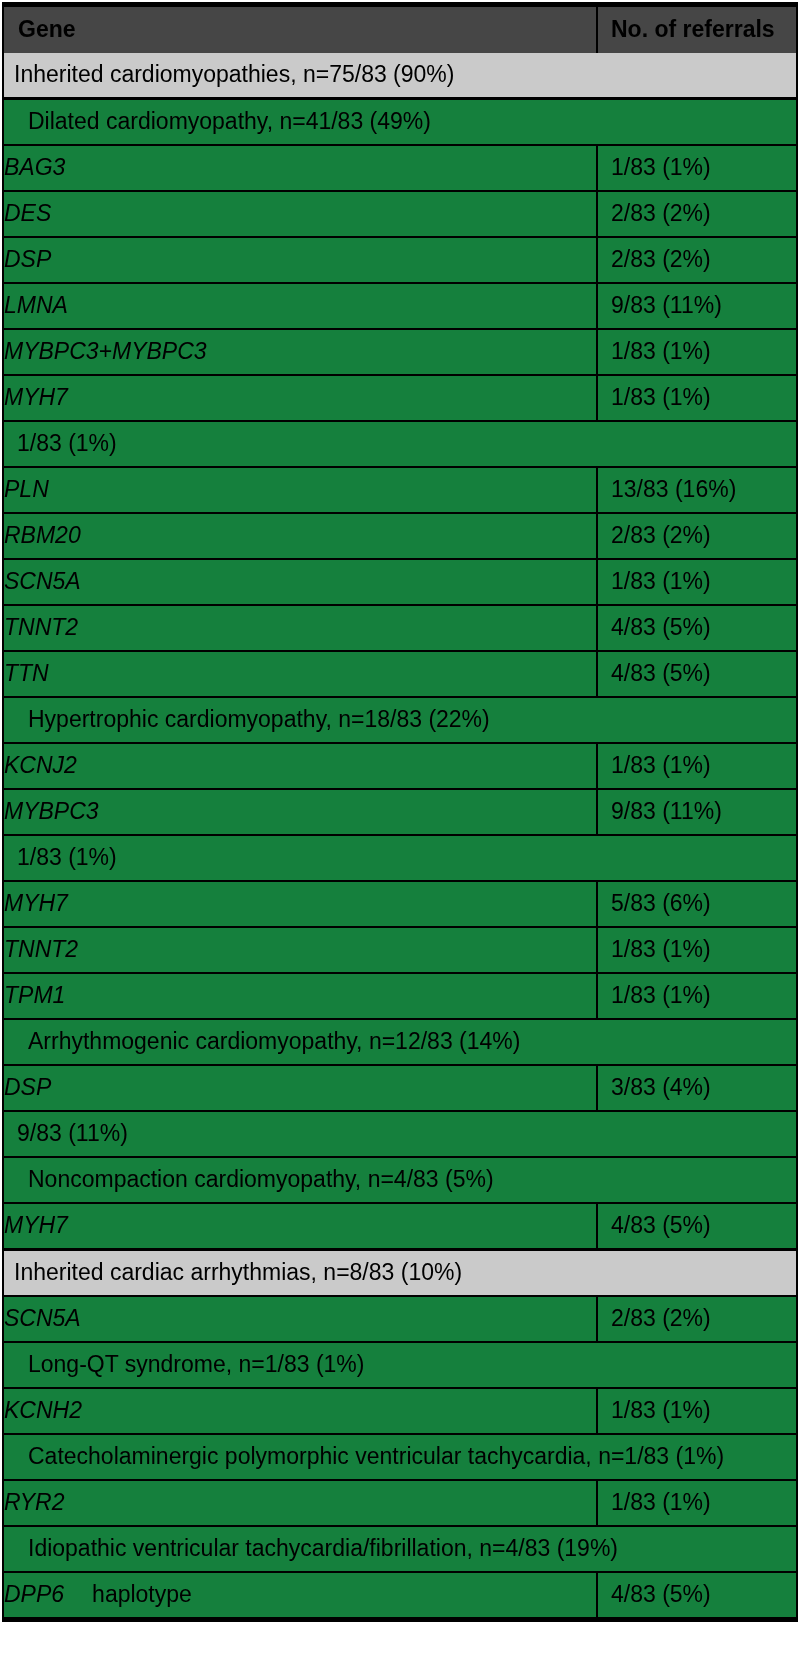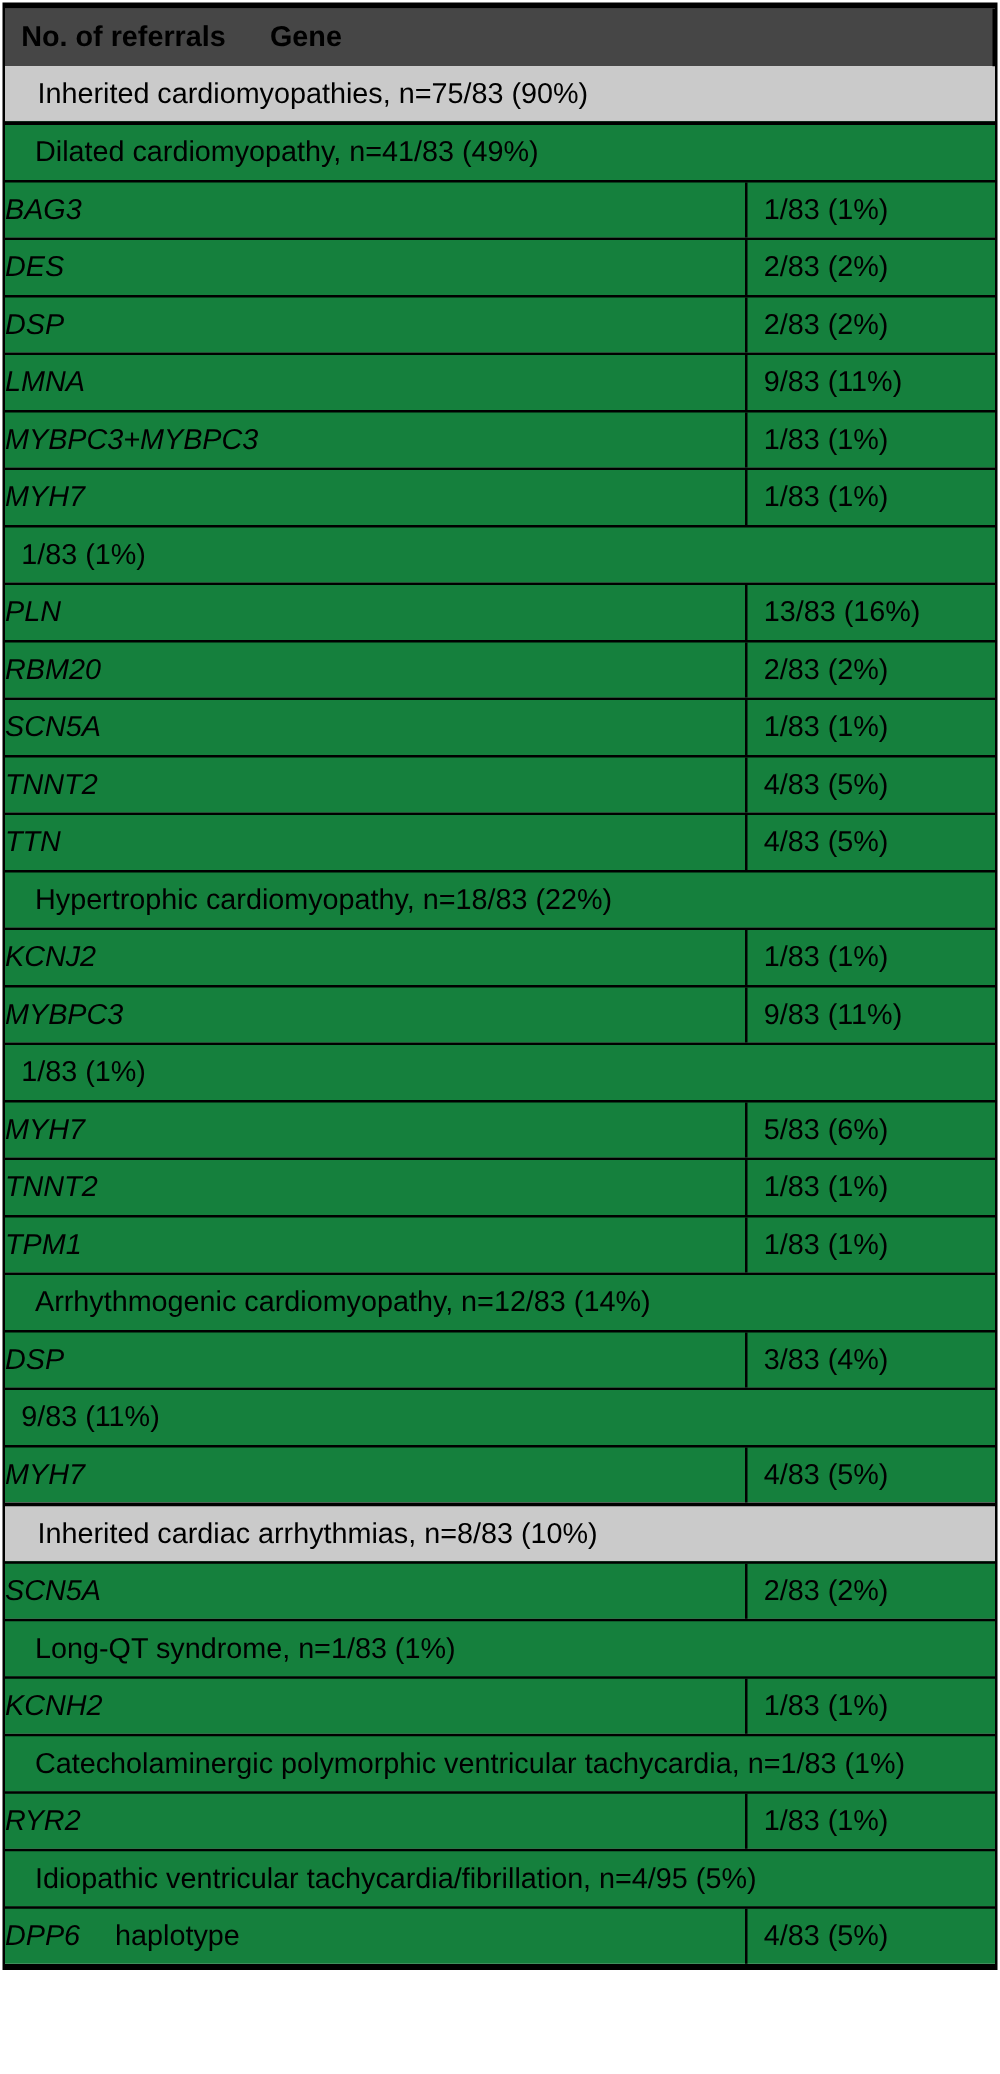--- a/index.html
+++ b/index.html
@@ -33,21 +33,20 @@
   }
   .row:first-child { border-top: none; }
   .row.thick-top { border-top-width: 3px; }
   .row.header {
     background: var(--header-bg, #464646);
     font-weight: bold;
     min-height: 46px;
   }
   .row.section {
     background: var(--section-bg, #cacaca);
-    padding-left: 16px;
   }
   .cell {
     display: flex;
     align-items: center;
     box-sizing: border-box;
   }
   .cell-gene {
     flex: 0 0 594px;
     border-right: 2px solid var(--border-color, #000);
   }
@@ -63,25 +62,25 @@
   .row.subsection .cell-full { padding-left: 24px; }
   .gene-name { font-style: italic; }
   .gene-suffix { font-style: normal; margin-left: 28px; }
 </style>
 </head>
 <body>
 
 <div class="page">
   <div class="gene-table">
     <div class="row header">
+      <div class="cell cell-gene">
+        <span>Gene</span>
+      </div>
       <div class="cell cell-value">
         <span>No. of referrals</span>
-      </div>
-      <div class="cell cell-gene">
-        <span>Gene</span>
       </div>
     </div>
     <div>
         <div class="row section thick-top">
           <div class="cell cell-full">
             <span>Inherited cardiomyopathies, n=75/83 (90%)</span>
           </div>
         </div>
         <div class="row subsection thick-top">
           <div class="cell cell-full">
@@ -242,20 +241,25 @@
           </div>
           <div class="cell cell-value">
             <span>3/83 (4%)</span>
           </div>
         </div>
         <div class="row gene">
           <div class="cell cell-value">
             <span>9/83 (11%)</span>
           </div>
         </div>
+        <div class="row subsection">
+          <div class="cell cell-full">
+            <span>Noncompaction cardiomyopathy, n=4/83 (5%)</span>
+          </div>
+        </div>
         <div class="row gene">
           <div class="cell cell-gene">
             <span class="gene-name">MYH7</span>
           </div>
           <div class="cell cell-value">
             <span>4/83 (5%)</span>
           </div>
         </div>
         <div class="row section thick-top">
           <div class="cell cell-full">
@@ -291,21 +295,21 @@
         <div class="row gene">
           <div class="cell cell-gene">
             <span class="gene-name">RYR2</span>
           </div>
           <div class="cell cell-value">
             <span>1/83 (1%)</span>
           </div>
         </div>
         <div class="row subsection">
           <div class="cell cell-full">
-            <span>Idiopathic ventricular tachycardia/fibrillation, n=4/95 (5%)</span>
+            <span>Idiopathic ventricular tachycardia/fibrillation, n=4/83 (19%)</span>
           </div>
         </div>
         <div class="row gene">
           <div class="cell cell-gene">
             <span class="gene-name">DPP6</span>
             <span class="gene-suffix"> haplotype</span>
           </div>
           <div class="cell cell-value">
             <span>4/83 (5%)</span>
           </div>

